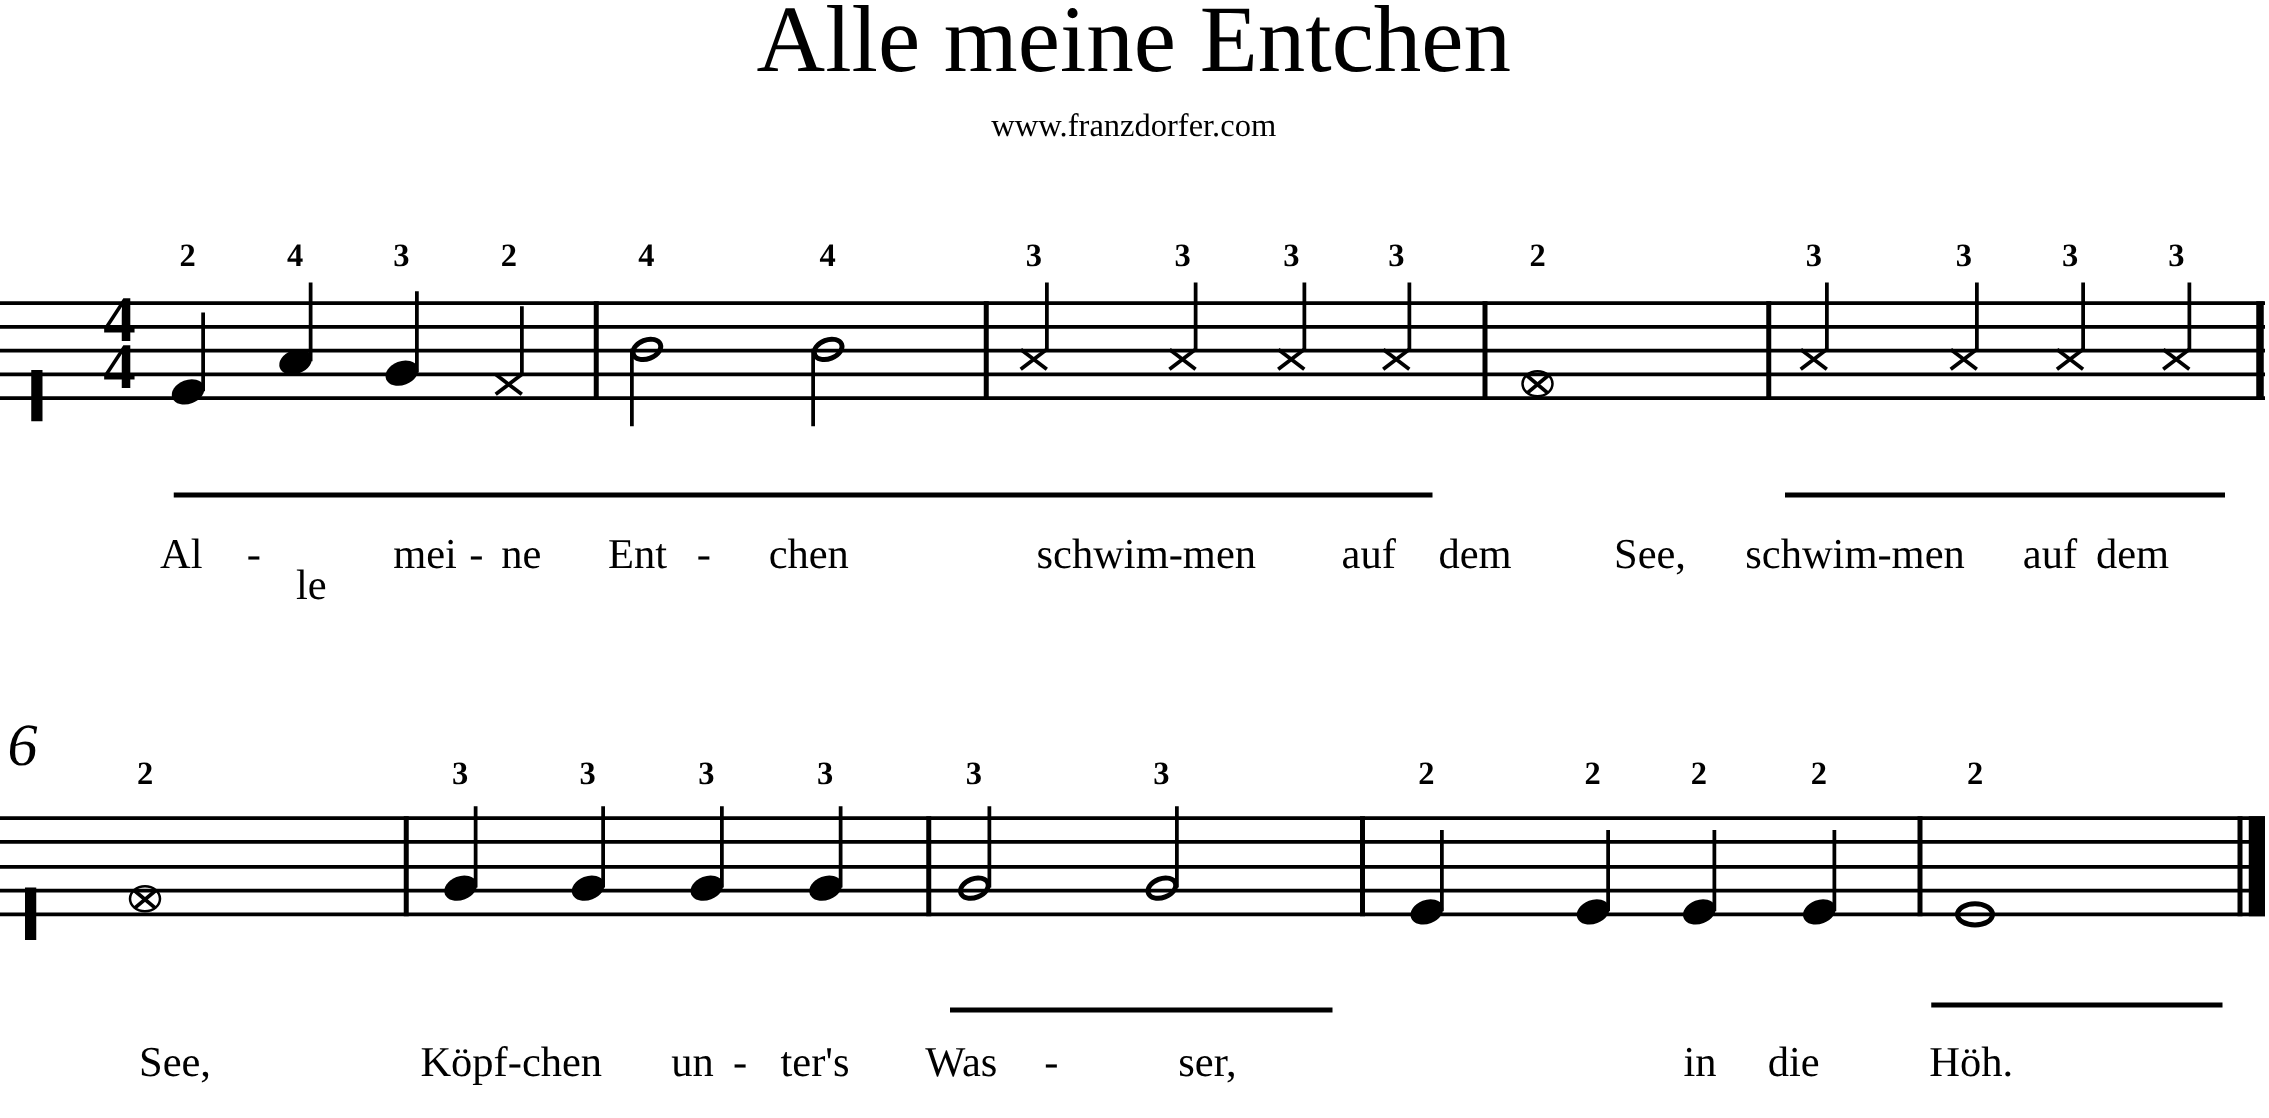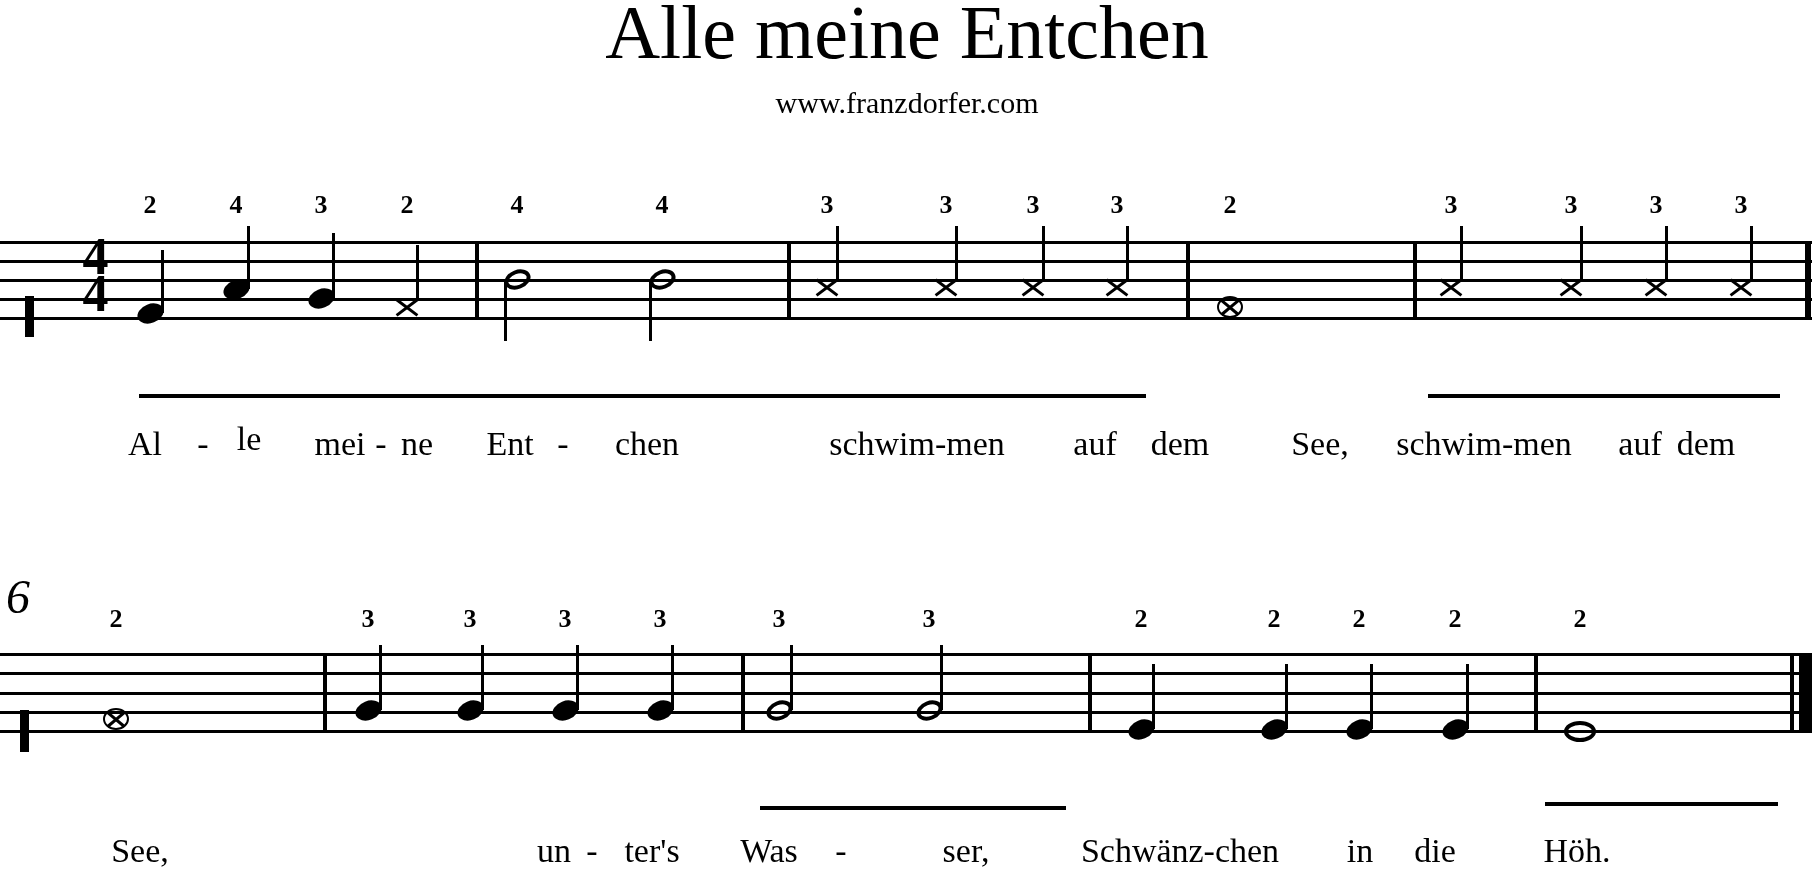--- a/index.html
+++ b/index.html
@@ -2,21 +2,21 @@
 <html><head>
 <meta charset="utf-8">
 <style>
   html,body{margin:0;padding:0;background:#fff;}
   #score{
     position:relative;width:1815px;height:894px;background:#ffffff;
     font-family:"Liberation Serif","DejaVu Serif",serif;color:#000;overflow:hidden;
   }
   .abs{position:absolute;}
   .title{left:907px;top:-6px;transform:translateX(-50%);font-size:76px;line-height:1;white-space:nowrap;}
-  .subtitle{left:907px;top:88px;transform:translateX(-50%);font-size:30px;line-height:1;white-space:nowrap;}
+  .subtitle{left:907px;top:88px;transform:translateX(-50%);font-size:26px;line-height:1;white-space:nowrap;}
   .fill{background:#000;}
   .sline{background:#000;left:0;}
   .tsig{font-size:52px;font-weight:bold;line-height:1;transform:translateX(-50%);letter-spacing:-1px;}
   .mnum{font-size:48px;font-style:italic;line-height:1;}
   .fing{font-size:26px;font-weight:bold;line-height:1;transform:translateX(-50%);}
   .lyr{font-size:34px;line-height:1;transform:translateX(-50%);white-space:nowrap;}
   .hb{width:27px;height:19px;background:#000;border-radius:50%;transform:rotate(-21deg);}
   .hh{width:27px;height:19px;border:4px solid #000;border-radius:50%;transform:rotate(-21deg);box-sizing:border-box;}
   .hw{width:32px;height:21px;border:4.5px solid #000;border-radius:50%;box-sizing:border-box;}
   .hx{width:24px;height:18px;}
@@ -88,21 +88,21 @@
     <div class="abs hx" style="left: 1559px; top: 279px;"></div>
     <div class="abs fing" style="left: 1571px; top: 192px;">3</div>
     <div class="abs fill" style="left: 1665px; top: 226px; width: 3px; height: 54px;"></div>
     <div class="abs hx" style="left: 1644px; top: 279px;"></div>
     <div class="abs fing" style="left: 1656px; top: 192px;">3</div>
     <div class="abs fill" style="left: 1750px; top: 226px; width: 3px; height: 54px;"></div>
     <div class="abs hx" style="left: 1729px; top: 279px;"></div>
     <div class="abs fing" style="left: 1741px; top: 192px;">3</div>
     <div class="abs lyr" style="left: 145px; top: 427px;">Al</div>
     <div class="abs lyr" style="left: 203px; top: 427px;">-</div>
-    <div class="abs lyr" style="left: 249px; top: 422px; text-align: right;">le</div>
+    <div class="abs lyr" style="left: 249px; top: 452px; text-align: right;">le</div>
     <div class="abs lyr" style="left: 340px; top: 427px;">mei</div>
     <div class="abs lyr" style="left: 381px; top: 427px;">-</div>
     <div class="abs lyr" style="left: 417px; top: 427px;">ne</div>
     <div class="abs lyr" style="left: 510px; top: 427px;">Ent</div>
     <div class="abs lyr" style="left: 563px; top: 427px;">-</div>
     <div class="abs lyr" style="left: 647px; top: 427px;">chen</div>
     <div class="abs lyr" style="left: 917px; top: 427px;">schwim-men</div>
     <div class="abs lyr" style="left: 1095px; top: 427px;">auf</div>
     <div class="abs lyr" style="left: 1180px; top: 427px;">dem</div>
     <div class="abs lyr" style="left: 1320px; top: 427px;">See,</div>
@@ -152,23 +152,23 @@
     <div class="abs fing" style="left: 1274px; top: 606px;">2</div>
     <div class="abs fill" style="left: 1369.5px; top: 664px; width: 3px; height: 65px;"></div>
     <div class="abs hb" style="left: 1345.5px; top: 719.5px;"></div>
     <div class="abs fing" style="left: 1359px; top: 606px;">2</div>
     <div class="abs fill" style="left: 1465.5px; top: 664px; width: 3px; height: 65px;"></div>
     <div class="abs hb" style="left: 1441.5px; top: 719.5px;"></div>
     <div class="abs fing" style="left: 1455px; top: 606px;">2</div>
     <div class="abs hw" style="left: 1564px; top: 720.5px;"></div>
     <div class="abs fing" style="left: 1580px; top: 606px;">2</div>
     <div class="abs lyr" style="left: 140px; top: 834px;">See,</div>
+    <div class="abs lyr" style="left: 409px; top: 834px;">Köpf-chen</div>
     <div class="abs lyr" style="left: 554px; top: 834px;">un</div>
     <div class="abs lyr" style="left: 592px; top: 834px;">-</div>
     <div class="abs lyr" style="left: 652px; top: 834px;">ter's</div>
     <div class="abs lyr" style="left: 769px; top: 834px;">Was</div>
     <div class="abs lyr" style="left: 841px; top: 834px;">-</div>
     <div class="abs lyr" style="left: 966px; top: 834px;">ser,</div>
-    <div class="abs lyr" style="left: 1180px; top: 834px;">Schwänz-chen</div>
     <div class="abs lyr" style="left: 1360px; top: 834px; font-family: Liberation Serif, serif;">in</div>
     <div class="abs lyr" style="left: 1435px; top: 834px;">die</div>
     <div class="abs lyr" style="left: 1577px; top: 834px;">Höh.</div>
   </div>
 
 </body></html>

